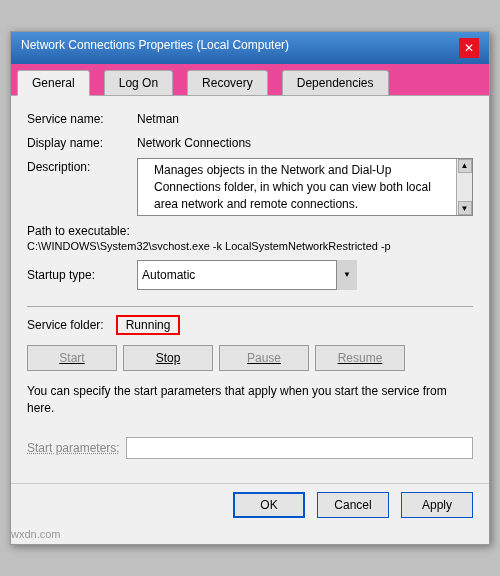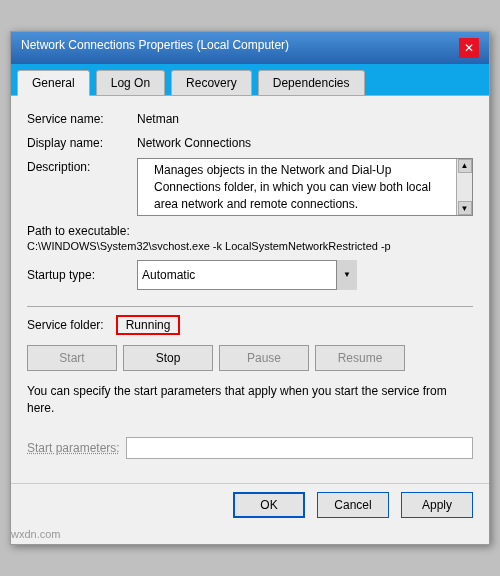--- a/index.html
+++ b/index.html
@@ -38,24 +38,24 @@
       border: none;
       color: white;
       cursor: pointer;
       font-size: 12px;
       display: flex;
       align-items: center;
       justify-content: center;
     }
     .tabs {
       display: flex;
-      background: #0ea5e9;
+      background: #ec4899;
       border-bottom: 1px solid #aaa;
       padding: 6px 6px 0 6px;
-      gap: 6px;
+      gap: 14px;
     }
     .tab {
       padding: 5px 14px;
       border: 1px solid #aaa;
       border-bottom: none;
       background: #e0e0e0;
       cursor: pointer;
       font-size: 12px;
       border-radius: 3px 3px 0 0;
     }
@@ -193,20 +193,21 @@
       border: 2px solid #e00;
       padding: 1px 8px;
       font-size: 12px;
       color: #000;
       background: #f0f0f0;
     }
     .buttons-row {
       display: flex;
       gap: 6px;
       margin-bottom: 12px;
+      text-decoration: underline;
     }
     .svc-button {
       width: 90px;
       height: 26px;
       border: 1px solid #999;
       background: #e4e4e4;
       font-size: 12px;
       cursor: pointer;
       color: #888;
     }

